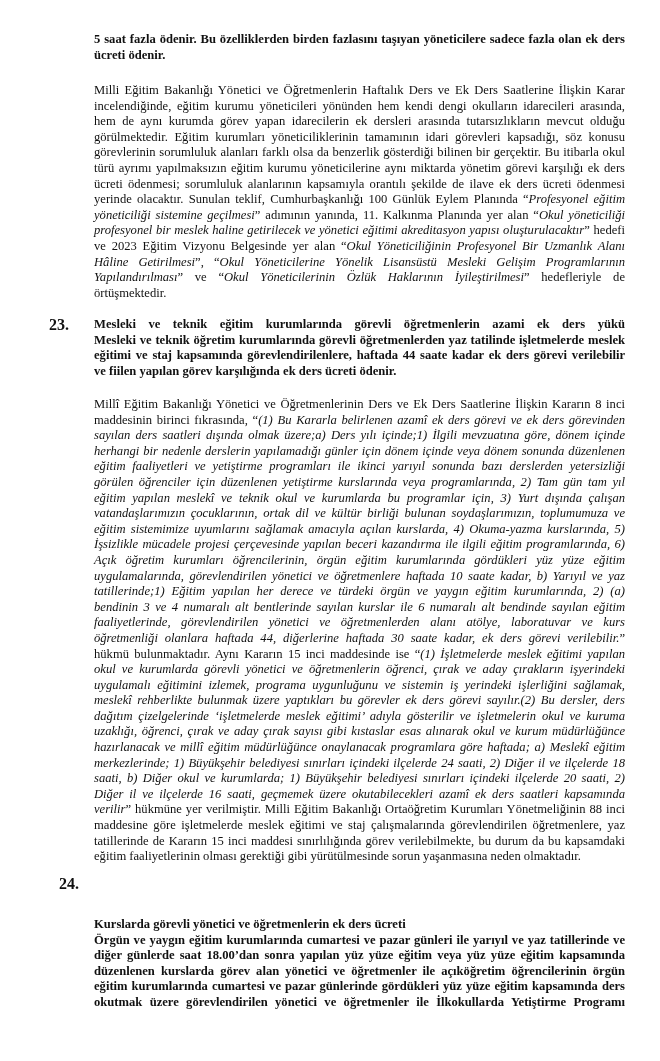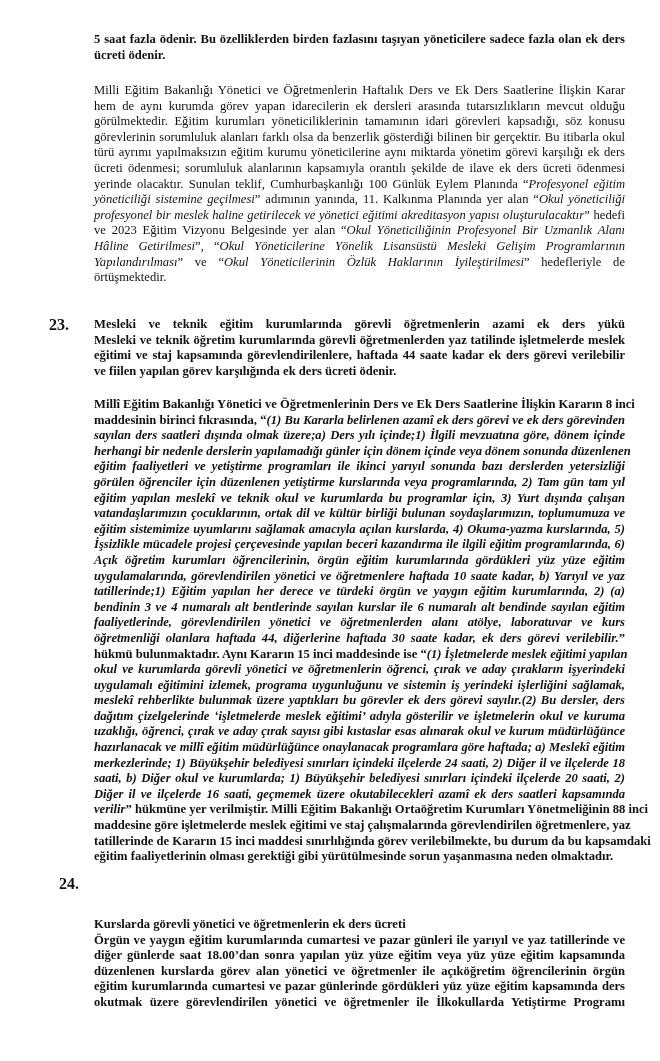--- a/index.html
+++ b/index.html
@@ -25,20 +25,21 @@
 </head>
 <body>
 
 <div class="page">
   <div class="block" id="intro" style="top:32px;">
       <span class="line"><span class="bold">5 saat fazla ödenir. Bu özelliklerden birden fazlasını taşıyan yöneticilere sadece fazla olan ek ders</span></span>
       <span class="line last"><span class="bold">ücreti ödenir.</span></span>
     </div>
   <div class="block" id="para1" style="top:83px;">
       <span class="line"><span>Milli Eğitim Bakanlığı Yönetici ve Öğretmenlerin Haftalık Ders ve Ek Ders Saatlerine İlişkin Karar</span></span>
+      <span class="line"><span>incelendiğinde, eğitim kurumu yöneticileri yönünden hem kendi dengi okulların idarecileri arasında,</span></span>
       <span class="line"><span>hem de aynı kurumda görev yapan idarecilerin ek dersleri arasında tutarsızlıkların mevcut olduğu</span></span>
       <span class="line"><span>görülmektedir. Eğitim kurumları yöneticiliklerinin tamamının idari görevleri kapsadığı, söz konusu</span></span>
       <span class="line"><span>görevlerinin sorumluluk alanları farklı olsa da benzerlik gösterdiği bilinen bir gerçektir. Bu itibarla okul</span></span>
       <span class="line"><span>türü ayrımı yapılmaksızın eğitim kurumu yöneticilerine aynı miktarda yönetim görevi karşılığı ek ders</span></span>
       <span class="line"><span>ücreti ödenmesi; sorumluluk alanlarının kapsamıyla orantılı şekilde de ilave ek ders ücreti ödenmesi</span></span>
       <span class="line"><span>yerinde olacaktır. Sunulan teklif, Cumhurbaşkanlığı 100 Günlük Eylem Planında “</span><span class="it">Profesyonel eğitim</span></span>
       <span class="line"><span class="it">yöneticiliği sistemine geçilmesi</span><span>” adımının yanında, 11. Kalkınma Planında yer alan “</span><span class="it">Okul yöneticiliği</span></span>
       <span class="line"><span class="it">profesyonel bir meslek haline getirilecek ve yönetici eğitimi akreditasyon yapısı oluşturulacaktır</span><span>” hedefi</span></span>
       <span class="line"><span>ve 2023 Eğitim Vizyonu Belgesinde yer alan “</span><span class="it">Okul Yöneticiliğinin Profesyonel Bir Uzmanlık Alanı</span></span>
       <span class="line"><span class="it">Hâline Getirilmesi</span><span>”, “</span><span class="it">Okul Yöneticilerine Yönelik Lisansüstü Mesleki Gelişim Programlarının</span></span>
@@ -46,21 +47,21 @@
       <span class="line last"><span>örtüşmektedir.</span></span>
     </div>
 
   <span class="num" style="top:317px;">23.</span>
   <div class="block" id="s23h" style="top:317px;">
       <span class="line"><span class="bold">Mesleki ve teknik eğitim kurumlarında görevli öğretmenlerin azami ek ders yükü</span></span>
       <span class="line"><span class="bold">Mesleki ve teknik öğretim kurumlarında görevli öğretmenlerden yaz tatilinde işletmelerde meslek</span></span>
       <span class="line"><span class="bold">eğitimi ve staj kapsamında görevlendirilenlere, haftada 44 saate kadar ek ders görevi verilebilir</span></span>
       <span class="line last"><span class="bold">ve fiilen yapılan görev karşılığında ek ders ücreti ödenir.</span></span>
     </div>
-  <div class="block" id="s23b" style="top:397px;font-weight:bold;">
+  <div class="block" id="s23b" style="top:397px;">
       <span class="line"><span>Millî Eğitim Bakanlığı Yönetici ve Öğretmenlerinin Ders ve Ek Ders Saatlerine İlişkin Kararın 8 inci</span></span>
       <span class="line"><span>maddesinin birinci fıkrasında, “</span><span class="it">(1) Bu Kararla belirlenen azamî ek ders görevi ve ek ders görevinden</span></span>
       <span class="line"><span class="it">sayılan ders saatleri dışında olmak üzere;a) Ders yılı içinde;1) İlgili mevzuatına göre, dönem içinde</span></span>
       <span class="line"><span class="it">herhangi bir nedenle derslerin yapılamadığı günler için dönem içinde veya dönem sonunda düzenlenen</span></span>
       <span class="line"><span class="it">eğitim faaliyetleri ve yetiştirme programları ile ikinci yarıyıl sonunda bazı derslerden yetersizliği</span></span>
       <span class="line"><span class="it">görülen öğrenciler için düzenlenen yetiştirme kurslarında veya programlarında, 2) Tam gün tam yıl</span></span>
       <span class="line"><span class="it">eğitim yapılan meslekî ve teknik okul ve kurumlarda bu programlar için, 3) Yurt dışında çalışan</span></span>
       <span class="line"><span class="it">vatandaşlarımızın çocuklarının, ortak dil ve kültür birliği bulunan soydaşlarımızın, toplumumuza ve</span></span>
       <span class="line"><span class="it">eğitim sistemimize uyumlarını sağlamak amacıyla açılan kurslarda, 4) Okuma-yazma kurslarında, 5)</span></span>
       <span class="line"><span class="it">İşsizlikle mücadele projesi çerçevesinde yapılan beceri kazandırma ile ilgili eğitim programlarında, 6)</span></span>

